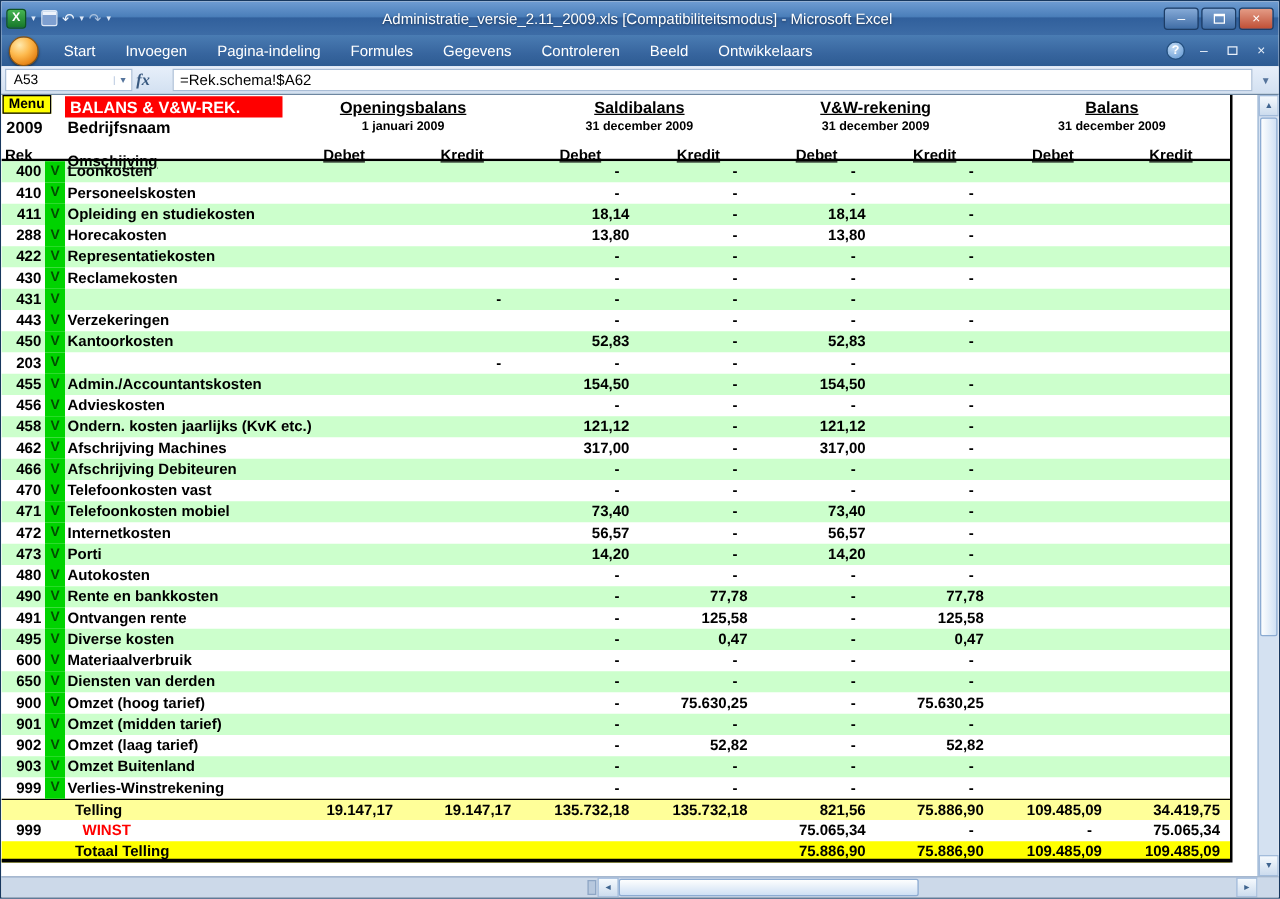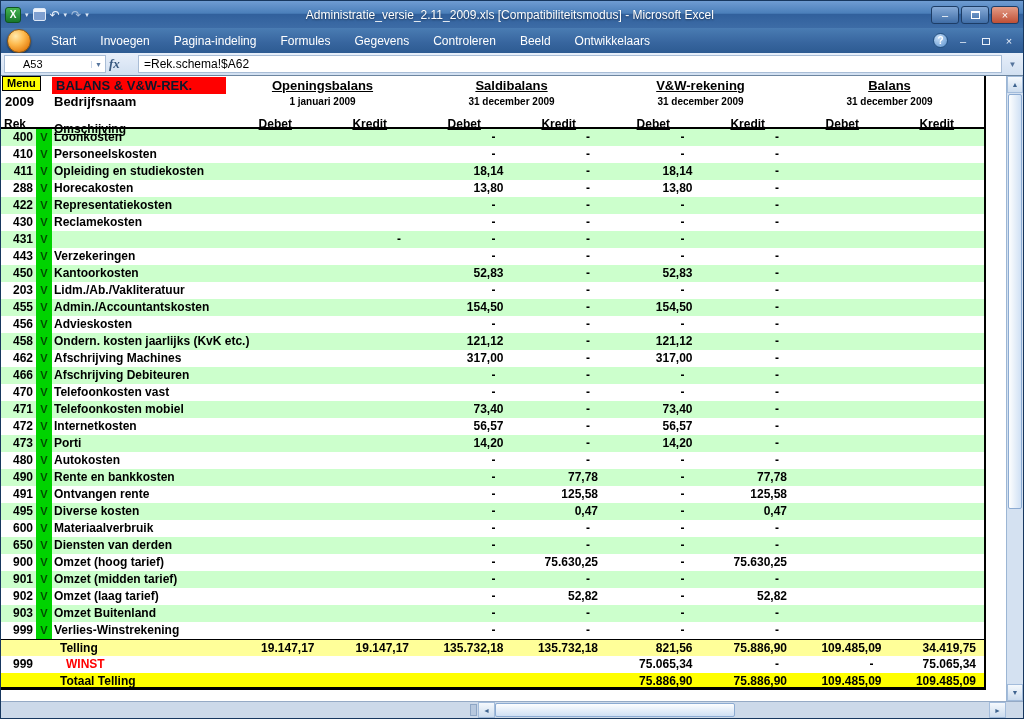--- a/index.html
+++ b/index.html
@@ -41,40 +41,40 @@
   .help-icon { width:15px; height:15px; border-radius:50%; color:#fff; font-size:10px; font-weight:bold;
     display:flex; align-items:center; justify-content:center; border:1px solid #24507f;
     background:radial-gradient(circle at 35% 30%,#c3dcf5,#5b92cf); }
   .wsbtn { color:#e9f0fa; font-size:11px; min-width:16px; text-align:center; }
   .box-glyph { display:inline-block; width:8px; height:7px; border:1px solid #e9f0fa; }
 
   
   .fbar { height:23px; flex:none; display:flex; align-items:center; gap:3px; padding:2px 3px;
     background:linear-gradient(#e7effa,#d2e0f1); border-bottom:1px solid #6d86a0; }
   .namebox { width:102px; height:18px; background:#fff; border:1px solid #a9bdd6; display:flex; align-items:center; }
-  .nbtext { flex:1; padding-left:18px; font-size:11px; color:#000; }
+  .nbtext { flex:1; padding-left:6px; font-size:11px; color:#000; }
   .nb-arrow { width:14px; border-left:1px solid #c7d4e6; color:#55749c; font-size:7px; text-align:center; }
   .fx { width:26px; text-align:left; font-family:"Liberation Serif", serif; font-style:italic;
     font-weight:bold; font-size:13px; color:#37587f; }
   .fbox { flex:1; height:18px; background:#fff; border:1px solid #a9bdd6; display:flex; align-items:center;
     padding-left:5px; font-size:12px; color:#000; }
   .fb-chev { width:15px; text-align:center; color:#55749c; font-size:8px; }
 
   
   .main { flex:1; display:flex; overflow:hidden; background:#fff; }
   .sheet-wrap { flex:1; overflow:hidden; background:#fff; }
   .sheet { width:985px; border-right:2px solid #000; background:#fff; }
   .grow { display:grid; grid-template-columns:35px 16px 176px repeat(8,1fr);
     height:17px; align-items:center; font-size:12px; font-weight:bold; color:#000; line-height:17px; }
   .cell { white-space:nowrap; }
   .hdr { border-bottom:2px solid #000; background:#fff; }
   .menu-cell { align-self:stretch; display:flex; align-items:flex-start; }
   .menu-btn { background:#ffff00; border:1px solid #000; font-size:11px; font-weight:bold;
     padding:0 4px; height:15px; line-height:13px; margin-left:1px; }
-  .red-title { background:#ff0000; color:#0f172a; font-size:13px; align-self:stretch;
+  .red-title { background:#ff0000; color:#ffffff; font-size:13px; align-self:stretch;
     display:flex; align-items:center; padding-left:4px; margin:1px 2px 1px 0; }
   .gl { text-align:center; text-decoration:underline; font-size:13px; }
   .hdate { text-align:center; font-size:10px; }
   .c-year { text-align:right; padding-right:2px; font-size:13px; }
   .company { padding-left:2px; font-size:13px; }
   .hrek { padding-left:3px; }
   .omsch { padding-left:2px; text-decoration:underline;margin-top:11px; }
   .hdk { text-align:center; text-decoration:underline; }
   .g { background:#ccffcc; }
   .w { background:#ffffff; }
@@ -314,21 +314,20 @@
               <div class="cell c-num">52,83</div>
               <div class="cell c-num dash">-</div>
               <div class="cell c-num">52,83</div>
               <div class="cell c-num dash">-</div>
               <div class="cell c-num"></div>
               <div class="cell c-num"></div>
             </div>
             <div class="grow drow w">
               <div class="cell c-rek">203</div>
               <div class="cell c-v">V</div>
-              <div class="cell c-name">Lidm./Ab./Vakliteratuur</div>
               <div class="cell c-num"></div>
               <div class="cell c-num"></div>
               <div class="cell c-num dash">-</div>
               <div class="cell c-num dash">-</div>
               <div class="cell c-num dash">-</div>
               <div class="cell c-num dash">-</div>
               <div class="cell c-num"></div>
               <div class="cell c-num"></div>
             </div>
             <div class="grow drow g">

